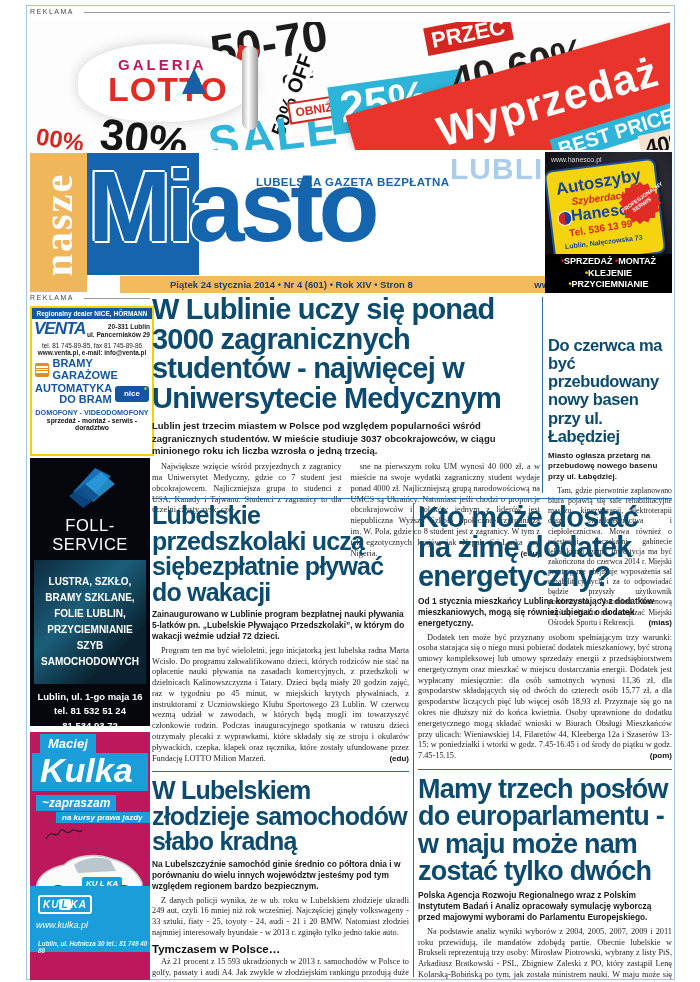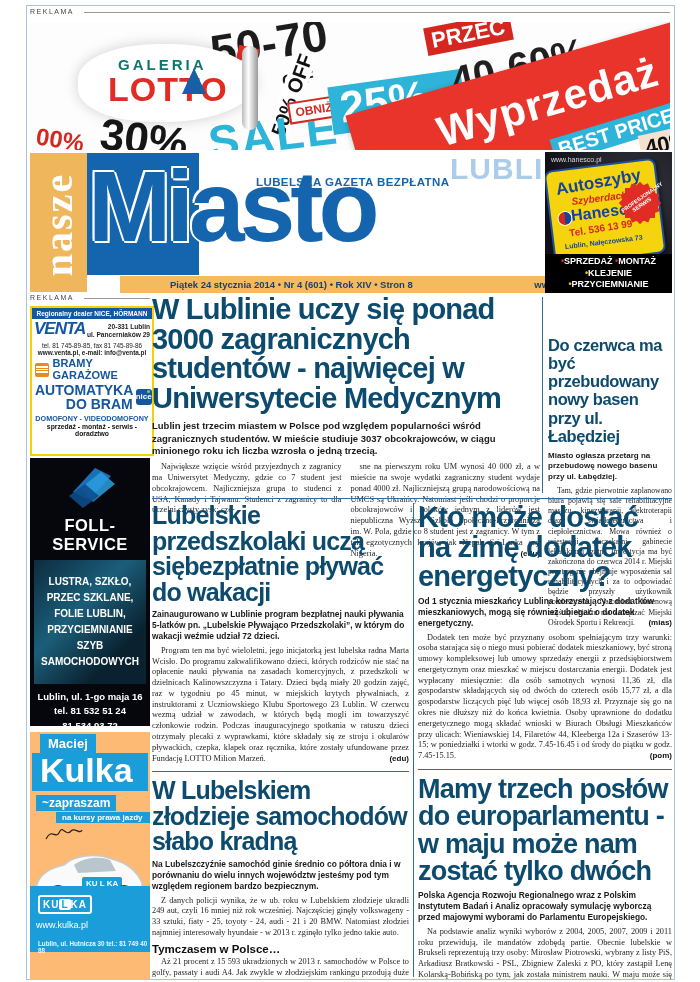--- a/index.html
+++ b/index.html
@@ -27,21 +27,21 @@
   .tbest{left:520px;top:96px;font-size:20px;color:#fff;background:#2db4d8;padding:1px 6px;transform:rotate(-17deg);}
   .t40p{left:610px;top:108px;font-size:22px;color:#111;background:#f4e2cf;padding:1px 5px;transform:rotate(-12deg);}
   .t30{left:70px;top:92px;font-size:44px;color:#161616;transform:rotate(7deg);}
   .t00{left:6px;top:104px;font-size:24px;color:#d42720;transform:rotate(9deg);}
   .redband{position:absolute;left:320px;top:34px;width:420px;height:92px;background:#e8342b;
            transform:rotate(-16deg);box-shadow:0 2px 6px rgba(0,0,0,.25);}
   .wyprz{position:absolute;left:404px;top:56px;font-size:42px;font-weight:bold;color:#fff;
          transform:rotate(-16deg);letter-spacing:1px;}
   .olimp-blob{position:absolute;left:48px;top:22px;width:178px;height:78px;background:#fff;
               border-radius:48% 52% 55% 45%;box-shadow:0 0 14px rgba(0,0,0,.18);}
-  .olimp-g{position:absolute;left:88px;top:34px;font-size:15px;font-weight:bold;color:#0f766e;letter-spacing:3px;}
+  .olimp-g{position:absolute;left:88px;top:34px;font-size:15px;font-weight:bold;color:#be185d;letter-spacing:3px;}
   .olimp-o{position:absolute;left:78px;top:48px;font-size:34px;font-weight:bold;color:#e02c24;letter-spacing:1px;}
   .olimp-tri{position:absolute;left:152px;top:46px;width:0;height:0;border-left:12px solid transparent;
              border-right:12px solid transparent;border-bottom:26px solid #1660a8;}
   .roll{position:absolute;left:212px;top:24px;width:16px;height:84px;background:linear-gradient(90deg,#bbb,#fff 40%,#999);border-radius:8px;}
   
   .nasze-strip{left:30px;top:153px;width:57px;height:139px;background:#efb65c;}
   .nasze-txt{position:absolute;left:-40px;top:48px;transform:rotate(-90deg);font-size:40px;font-weight:bold;
              color:#fff;letter-spacing:2px;width:136px;text-align:center;font-family:"Liberation Serif",serif;}
   .m-square{left:87px;top:153px;width:112px;height:122px;background:#1565ae;}
   .miasto{left:88px;top:146px;width:460px;font-size:100px;font-weight:bold;color:#1565ae;letter-spacing:-5px;
@@ -75,34 +75,34 @@
   #venta{left:30px;top:306px;width:120px;height:146px;border:2px solid #f2d200;background:#fff;overflow:hidden;}
   .venta-top{background:#1456a0;color:#fff;font-size:6.5px;font-weight:bold;text-align:center;padding:2px 0;}
   .venta-logo{font-size:17px;font-weight:bold;color:#1456a0;font-style:italic;letter-spacing:-1px;padding-left:2px;}
   .venta-adr{font-size:6.6px;font-weight:bold;color:#222;text-align:right;padding-right:2px;line-height:1.25;margin-top:-16px;}
   .venta-tel{font-size:6.4px;color:#222;text-align:center;margin-top:3px;}
   .venta-web{font-size:6.4px;color:#222;text-align:center;font-weight:bold;}
   .venta-row{display:flex;align-items:center;gap:3px;padding:2px 3px 0 3px;}
   .garage-ic{width:14px;height:12px;background:#e88b1e;border-radius:2px;display:flex;flex-direction:column;justify-content:center;gap:1px;padding:1px;}
   .garage-ic i{height:1.5px;background:#fff;display:block;}
   .venta-b1{font-size:11px;font-weight:bold;color:#1456a0;line-height:1.02;}
-  .venta-b2{font-size:14px;font-weight:bold;color:#1456a0;text-align:right;line-height:1.02;flex:1;}
+  .venta-b2{font-size:11px;font-weight:bold;color:#1456a0;text-align:right;line-height:1.02;flex:1;}
   .nice-ic{width:40px;height:16px;background:#1456a0;border-radius:3px;color:#fff;font-size:8px;font-weight:bold;
            text-align:center;line-height:16px;position:relative;}
   .nice-ic i{position:absolute;right:2px;top:1px;width:3px;height:3px;border-radius:50%;background:#8cc63f;}
   .venta-dom{font-size:7.2px;font-weight:bold;color:#1456a0;text-align:center;margin-top:3px;}
   .venta-sm{font-size:6.8px;font-weight:bold;color:#111;text-align:center;}
   
   #foll{left:30px;top:458px;width:120px;height:268px;background:#05070d;overflow:hidden;text-align:center;}
-  .foll-name{font-size:16.5px;font-weight:bold;color:#fff;letter-spacing:.5px;margin-top:2px;}
+  .foll-name{font-size:16.5px;font-weight:normal;color:#fff;letter-spacing:.5px;margin-top:2px;}
   .foll-mid{margin:6px 4px;background:linear-gradient(135deg,#0d2c3f,#1b5e7a 40%,#0a2230 75%);padding:14px 2px;}
   .foll-mid div{font-size:10px;font-weight:bold;color:#fff;line-height:1.6;}
   .foll-adr div{font-size:9.5px;font-weight:bold;color:#fff;line-height:1.5;}
   
-  #kulka{left:30px;top:732px;width:120px;height:248px;background:#fdba74;overflow:hidden;}
+  #kulka{left:30px;top:732px;width:120px;height:248px;background:#be185d;overflow:hidden;font-style:italic;}
   .kulka-mac{display:inline-block;background:#1b9dd9;color:#fff;font-size:13px;font-weight:bold;padding:2px 8px;margin:2px 0 0 10px;}
   .kulka-big{display:block;background:#1b9dd9;color:#fff;font-size:34px;font-weight:bold;padding:0 6px 4px 8px;margin:0 2px;line-height:1.0;}
   .kulka-z1{display:inline-block;background:#1b9dd9;color:#fff;font-size:12px;font-weight:bold;padding:1px 6px;margin:4px 0 0 6px;}
   .kulka-z2{display:block;background:#1b9dd9;color:#fff;font-size:8px;font-weight:bold;padding:1px 6px;margin:1px 0 0 26px;width:82px;}
   .kulka-bot{position:absolute;left:0;bottom:28px;width:120px;height:58px;background:#1b9dd9;padding-top:8px;}
   .kulka-plate{display:inline-block;border:2px solid #fff;border-radius:3px;color:#fff;font-size:10px;font-weight:bold;
                padding:2px 3px;margin-left:8px;letter-spacing:1px;}
   .kulka-plate b{background:#fff;color:#1b9dd9;padding:0 2px;border-radius:2px;}
   .kulka-web{display:inline-block;color:#fff;font-size:9px;margin-left:6px;}
   .kulka-adr{color:#eaf6fc;font-size:6.3px;font-weight:bold;margin:8px 0 0 8px;}
@@ -231,21 +231,21 @@
 
   <div class="abs" id="foll">
     <svg width="70" height="48" viewBox="0 0 70 48" style="margin-top:4px;">
       <polygon points="18,30 40,6 56,14 34,38" fill="#1a6fb5"></polygon>
       <polygon points="26,26 46,10 60,22 38,40" fill="#2b9fe0" opacity="0.85"></polygon>
       <polygon points="14,34 30,22 44,34 28,46" fill="#0d4d8a" opacity="0.9"></polygon>
     </svg>
     <div class="foll-name">FOLL-SERVICE</div>
     <div class="foll-mid">
       <div>LUSTRA, SZKŁO,</div>
-      <div>PRZEC SZKLANE,</div>
+      <div>BRAMY SZKLANE,</div>
       <div>FOLIE LUBLIN,</div>
       <div>PRZYCIEMNIANIE SZYB</div>
       <div>SAMOCHODOWYCH</div>
     </div>
     <div class="foll-adr">
       <div>Lublin, ul. 1-go maja 16</div>
       <div>tel. 81 532 51 24</div>
       <div>81 534 93 72</div>
 
     </div>

